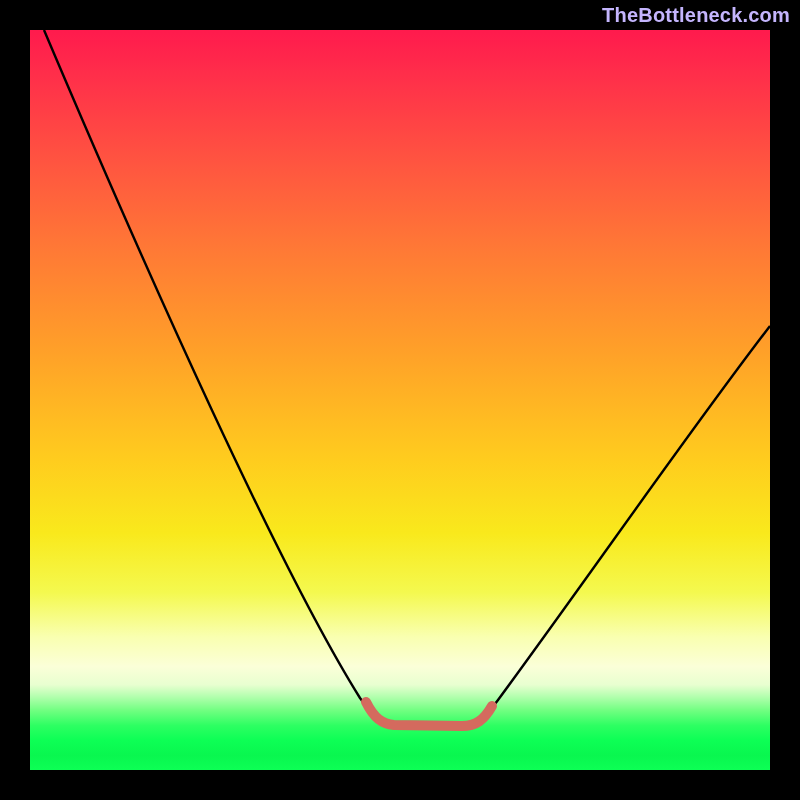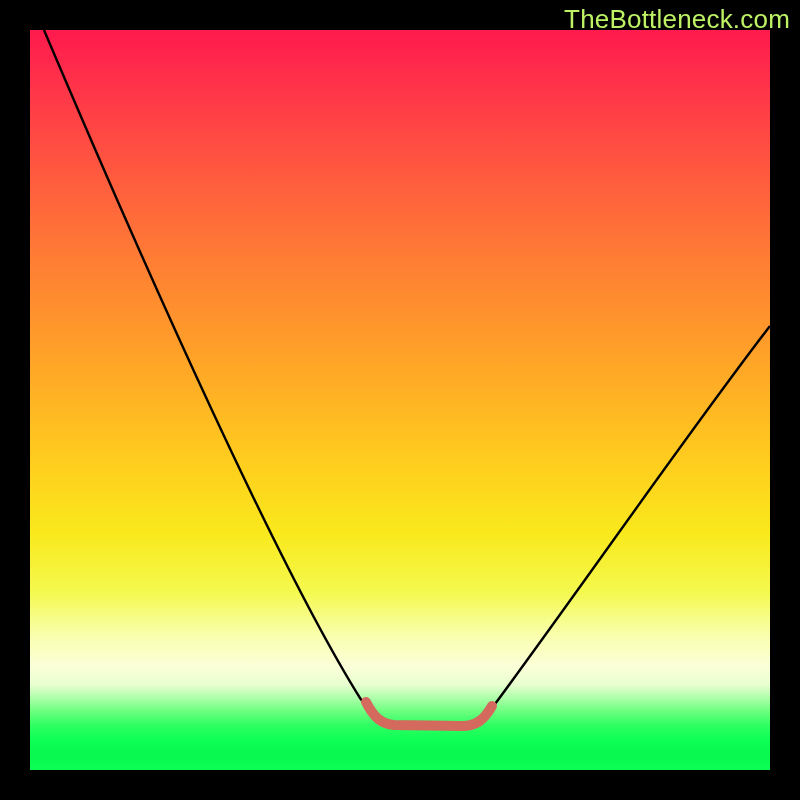--- a/index.html
+++ b/index.html
@@ -14,23 +14,23 @@
   .frame {
     position: relative;
     width: 800px;
     height: 800px;
     background: #000;
   }
   .watermark {
     position: absolute;
     top: 4px;
     right: 10px;
-    color: #bef264;
-    font-size: 26px;
-    font-weight: 400;
+    color: #c4b5fd;
+    font-size: 20px;
+    font-weight: 700;
     letter-spacing: 0.2px;
     z-index: 10;
   }
   .plot-outer {
     position: absolute;
     left: 30px;
     top: 30px;
     width: 740px;
     height: 740px;
     background: #000;

